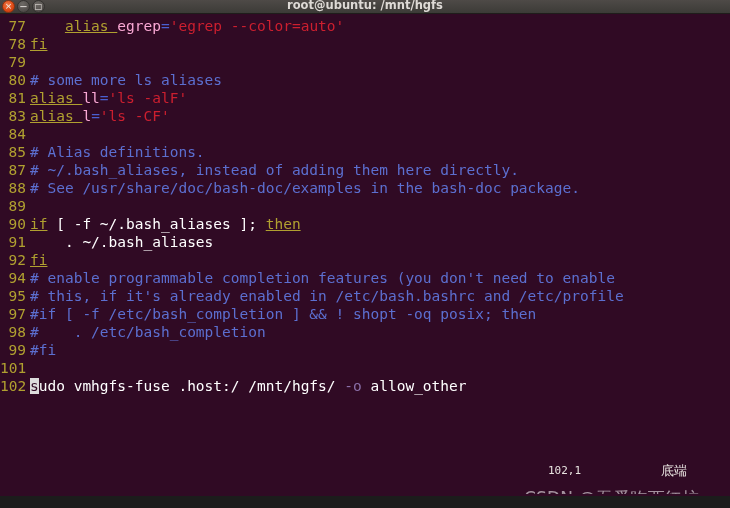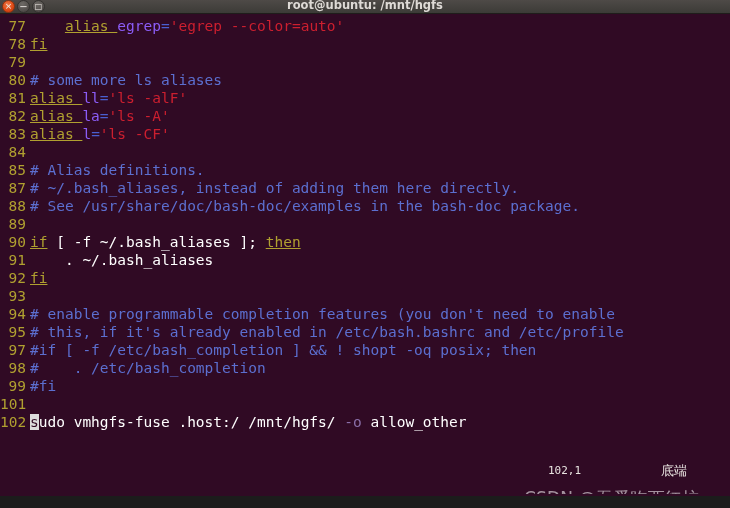--- a/index.html
+++ b/index.html
@@ -108,21 +108,21 @@
     text-align: right;
     color: #b0a030;
     margin-right: 4px;
   }
   .code { display: inline; }
 
   
   .c-white   { color: #ffffff; }
   .c-comment { color: #5c6fd0; }
   .c-key     { color: #b0a030; text-decoration: underline; }
-  .c-ident   { color: #8b5cf6; margin-top: 43px; }
+  .c-ident   { color: #f9a8d4; margin-top: 43px; }
   .c-op      { color: #4a5fd0; }
   .c-str     { color: #cc1f2f; }
   .c-var     { color: #a04ab0; }
   .c-dim     { color: #8a6fa8; }
 
   .cursor {
     background: #dcdcdc;
     color: #300a24;
   }
 
@@ -202,42 +202,40 @@
     <div class="row"><span class="lnum">77</span><span class="code"><span class="c-white">    </span><span class="c-key">alias </span><span class="c-ident">egrep</span><span class="c-op">=</span><span class="c-str">'egrep --color=auto'</span></span></div>
 
     <div class="row"><span class="lnum">78</span><span class="code"><span class="c-key">fi</span></span></div>
 
     <div class="row"><span class="lnum">79</span><span class="code"></span></div>
 
     <div class="row"><span class="lnum">80</span><span class="code c-comment"># some more ls aliases</span></div>
 
     <div class="row"><span class="lnum">81</span><span class="code"><span class="c-key">alias </span><span class="c-ident">ll</span><span class="c-op">=</span><span class="c-str">'ls -alF'</span></span></div>
 
-    <div class="row"><span class="lnum">82</span><span class="code"><span class="c-key">alias </span><span class="c-ident">la</span><span class="c-op">=</span><span class="c-str">'ls -A'</span></span></div>
 
     <div class="row"><span class="lnum">83</span><span class="code"><span class="c-key">alias </span><span class="c-ident">l</span><span class="c-op">=</span><span class="c-str">'ls -CF'</span></span></div>
 
     <div class="row"><span class="lnum">84</span><span class="code"></span></div>
 
     <div class="row"><span class="lnum">85</span><span class="code c-comment"># Alias definitions.</span></div>
 
 
     <div class="row"><span class="lnum">87</span><span class="code c-comment"># ~/.bash_aliases, instead of adding them here directly.</span></div>
 
     <div class="row"><span class="lnum">88</span><span class="code c-comment"># See /usr/share/doc/bash-doc/examples in the bash-doc package.</span></div>
 
     <div class="row"><span class="lnum">89</span><span class="code"></span></div>
 
     <div class="row"><span class="lnum">90</span><span class="code"><span class="c-key">if</span><span class="c-white"> [ -f ~/.bash_aliases ]; </span><span class="c-key">then</span></span></div>
 
     <div class="row"><span class="lnum">91</span><span class="code c-white">    . ~/.bash_aliases</span></div>
 
     <div class="row"><span class="lnum">92</span><span class="code"><span class="c-key">fi</span></span></div>
 
-    <div class="row"><span class="lnum">93</span><span class="code"></span></div>
 
     <div class="row"><span class="lnum">94</span><span class="code c-comment"># enable programmable completion features (you don't need to enable</span></div>
 
     <div class="row"><span class="lnum">95</span><span class="code c-comment"># this, if it's already enabled in /etc/bash.bashrc and /etc/profile</span></div>
 
 
     <div class="row"><span class="lnum">97</span><span class="code c-comment">#if [ -f /etc/bash_completion ] &amp;&amp; ! shopt -oq posix; then</span></div>
 
     <div class="row"><span class="lnum">98</span><span class="code c-comment">#    . /etc/bash_completion</span></div>
 

